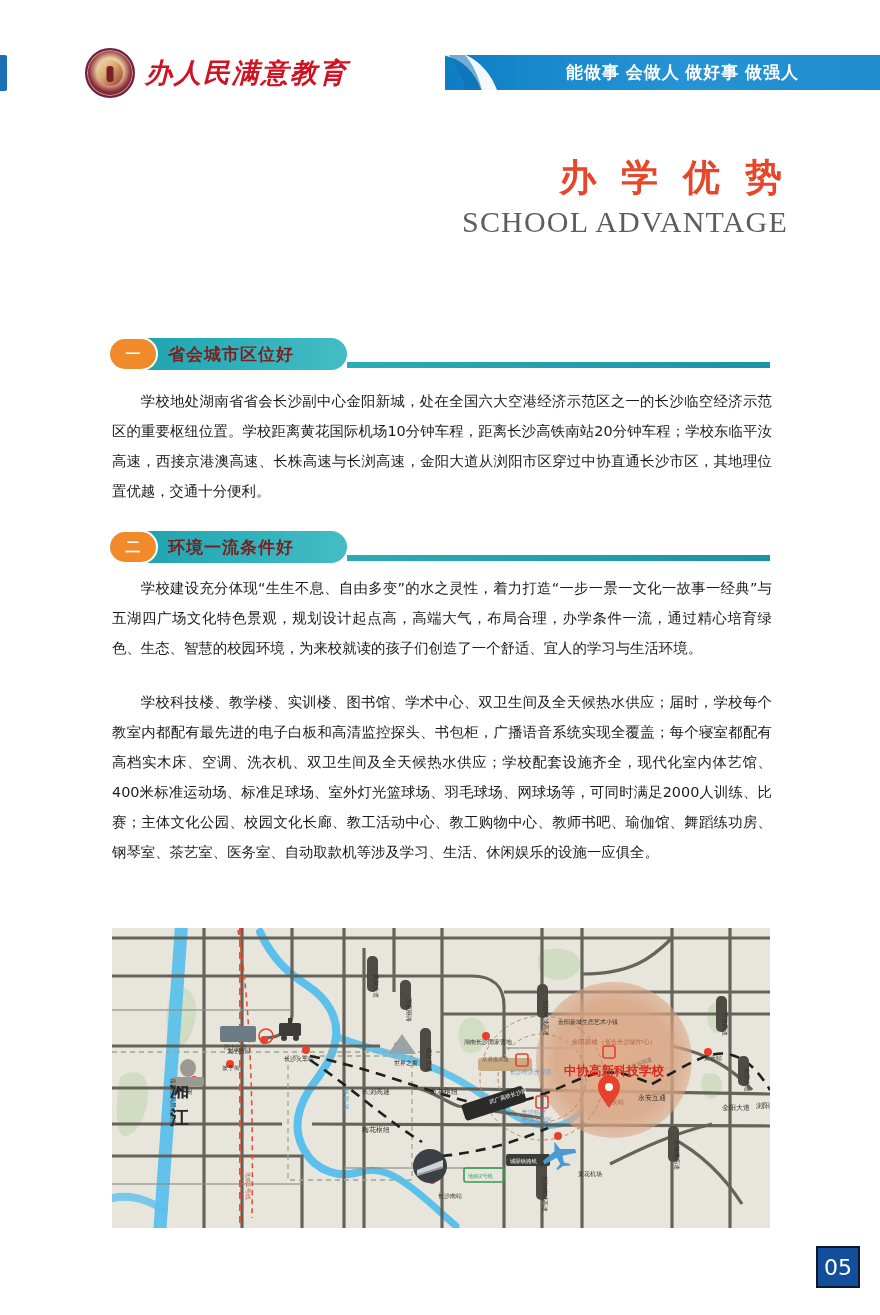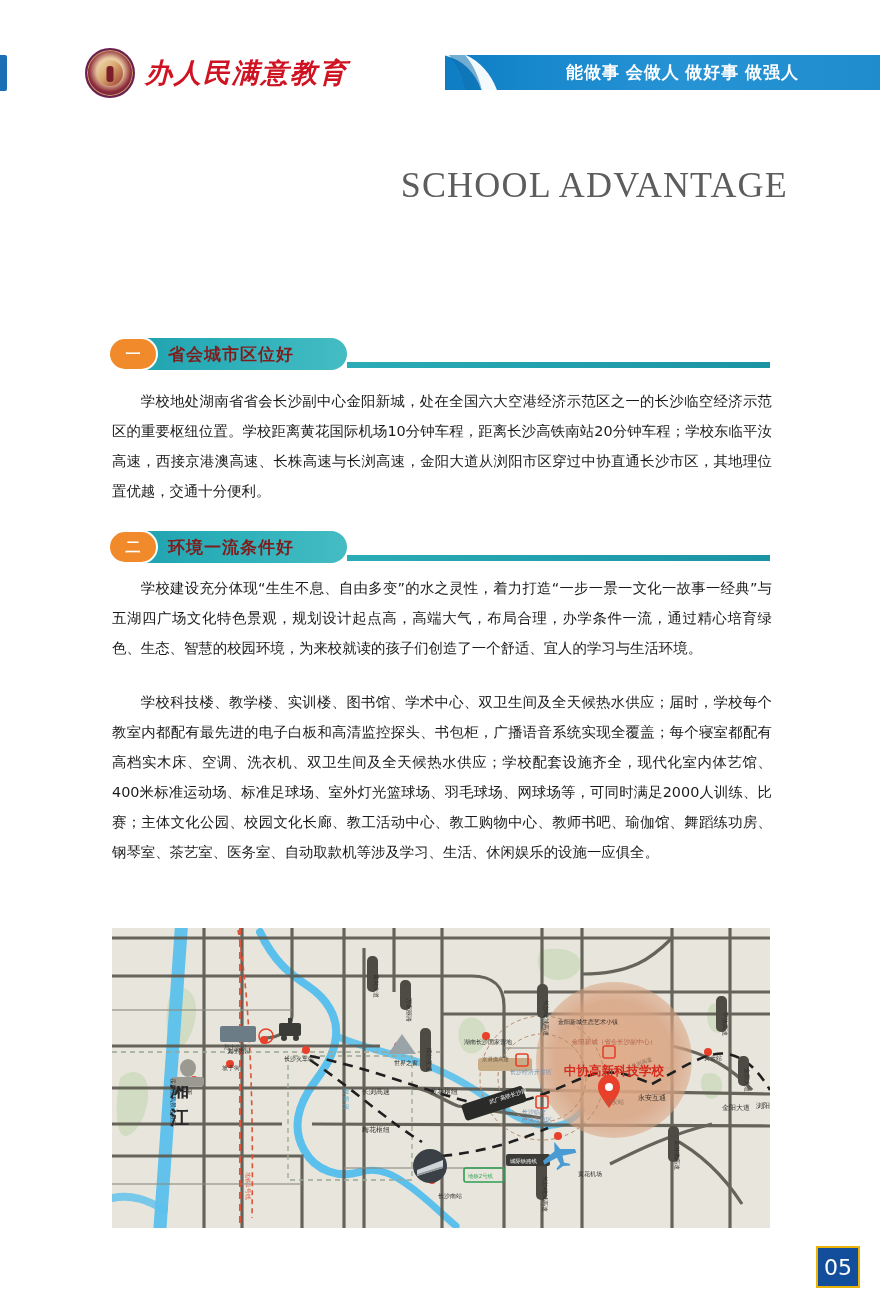--- a/index.html
+++ b/index.html
@@ -69,21 +69,21 @@
     position:absolute;right:92px;top:158px;text-align:right;
   }
   .title-cn{
     font-size:37px;font-weight:bold;color:#e8462a;
     letter-spacing:6px;line-height:1.1;
     font-family:"DejaVu Sans","Liberation Sans",sans-serif;
     white-space:nowrap;
   }
   .title-en{
     font-family:"Liberation Serif","DejaVu Serif",serif;
-    font-size:36px;color:#5d5d5d;letter-spacing:1.2px;
+    font-size:30px;color:#5d5d5d;letter-spacing:1.2px;
     margin-top:6px;white-space:nowrap;margin-left:13px;
   }
 
   
   .section-head{
     position:absolute;left:110px;width:660px;height:32px;
   }
   .sh-bar{
     position:absolute;left:12px;top:0;height:32px;width:225px;
     background:linear-gradient(90deg,#1fa0ad 0%,#29aeb8 40%,#45bcc3 100%);
@@ -120,21 +120,21 @@
   .map{
     position:absolute;left:112px;top:928px;width:658px;height:300px;
     background:#e8e6dc;overflow:hidden;
   }
   .map svg{display:block;}
 
   
   .pagenum{
     position:absolute;right:20px;top:1246px;
     width:40px;height:38px;background:#124e9c;
-    border:2px solid #eab308;
+    border:2px solid #0f172a;
     display:flex;align-items:center;justify-content:center;
     color:#ffffff;font-size:22px;font-weight:normal;
     font-family:"DejaVu Sans","Liberation Sans",sans-serif;
   }
 </style>
 </head>
 <body>
 
 <div class="page">
 
@@ -147,20 +147,21 @@
 
   <div class="banner">
     <svg class="swoosh" viewBox="0 0 60 51">
       <path d="M2,2 C30,6 48,22 56,49 L40,49 C34,26 20,12 0,8 Z" fill="#ffffff" opacity="0.95"></path>
       <path d="M0,0 L14,0 C26,10 36,26 40,49 L24,49 C19,26 10,10 0,2 Z" fill="#0c6fae" opacity="0.55"></path>
     </svg>
     <div class="banner-text">能做事 会做人 做好事 做强人</div>
   </div>
 
   <div class="title-block">
+    <div class="title-cn">办 学 优 势</div>
     <div class="title-en">SCHOOL ADVANTAGE</div>
   </div>
 
   <div class="section-head" style="top:338px;">
     <div class="sh-bar"></div>
     <div class="sh-underline"></div>
     <div class="sh-badge">一</div>
     <div class="sh-label">省会城市区位好</div>
   </div>
   <div class="para" style="top:386px;">学校地处湖南省省会长沙副中心金阳新城，处在全国六大空港经济示范区之一的长沙临空经济示范区的重要枢纽位置。学校距离黄花国际机场10分钟车程，距离长沙高铁南站20分钟车程；学校东临平汝高速，西接京港澳高速、长株高速与长浏高速，金阳大道从浏阳市区穿过中协直通长沙市区，其地理位置优越，交通十分便利。</div>

